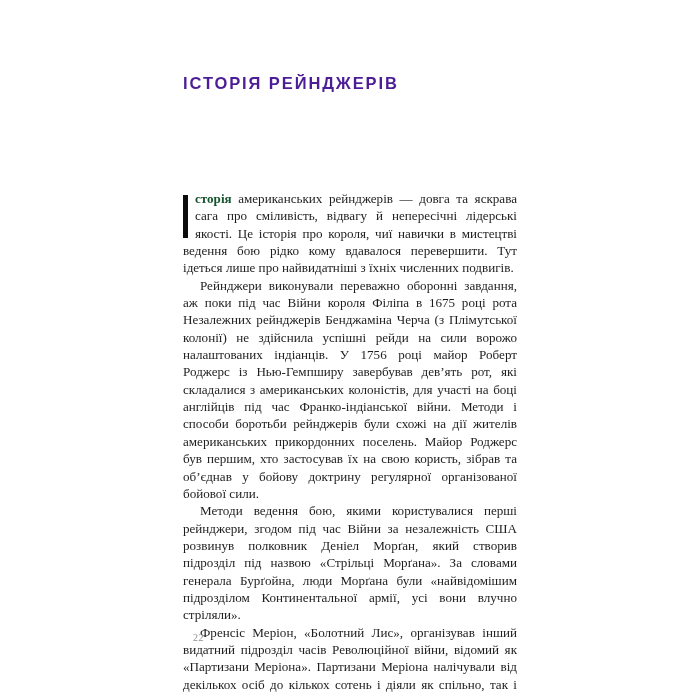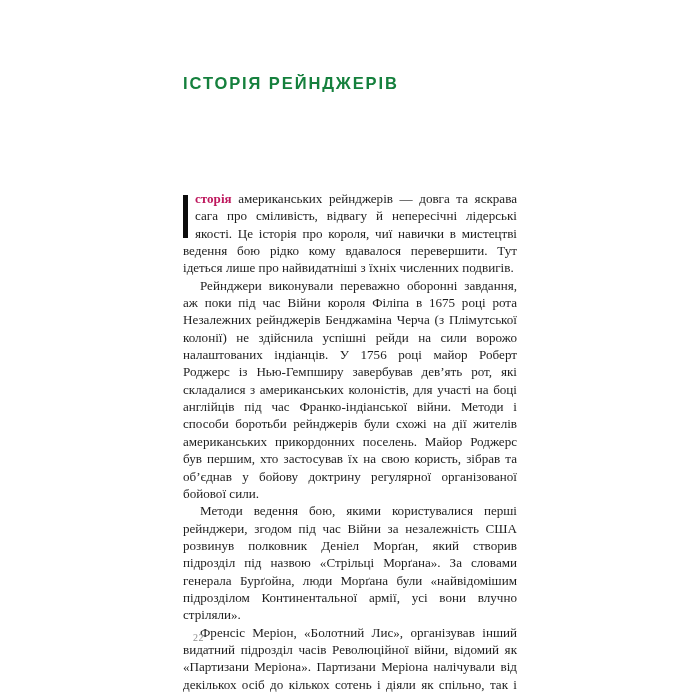--- a/index.html
+++ b/index.html
@@ -26,21 +26,21 @@
   .chapter-title {
     position: absolute;
     left: 183px;
     top: 62px;
     width: 340px;
     font-family: "Liberation Sans", "DejaVu Sans", sans-serif;
     font-weight: bold;
     font-size: 16.5px;
     line-height: 20px;
     letter-spacing: 1.9px;
-    color: #15803d;
+    color: #4c1d95;
     text-transform: uppercase;
     white-space: nowrap;
   }
 
   
   .text-column {
     position: absolute;
     left: 183px;
     top: 190px;
     width: 334px;
@@ -66,21 +66,21 @@
   .dropcap-bar {
     float: left;
     width: 5px;
     height: 43px;
     background: #0c0c0c;
     margin: 5px 7px 0 0;
   }
 
   .lead-word {
     font-weight: bold;
-    color: #be185d;
+    color: #14532d;
   }
 
   
   .folio {
     position: absolute;
     left: 193px;
     top: 632px;
     font-family: "Liberation Serif", "DejaVu Serif", serif;
     font-size: 10px;
     letter-spacing: 0.6px;

